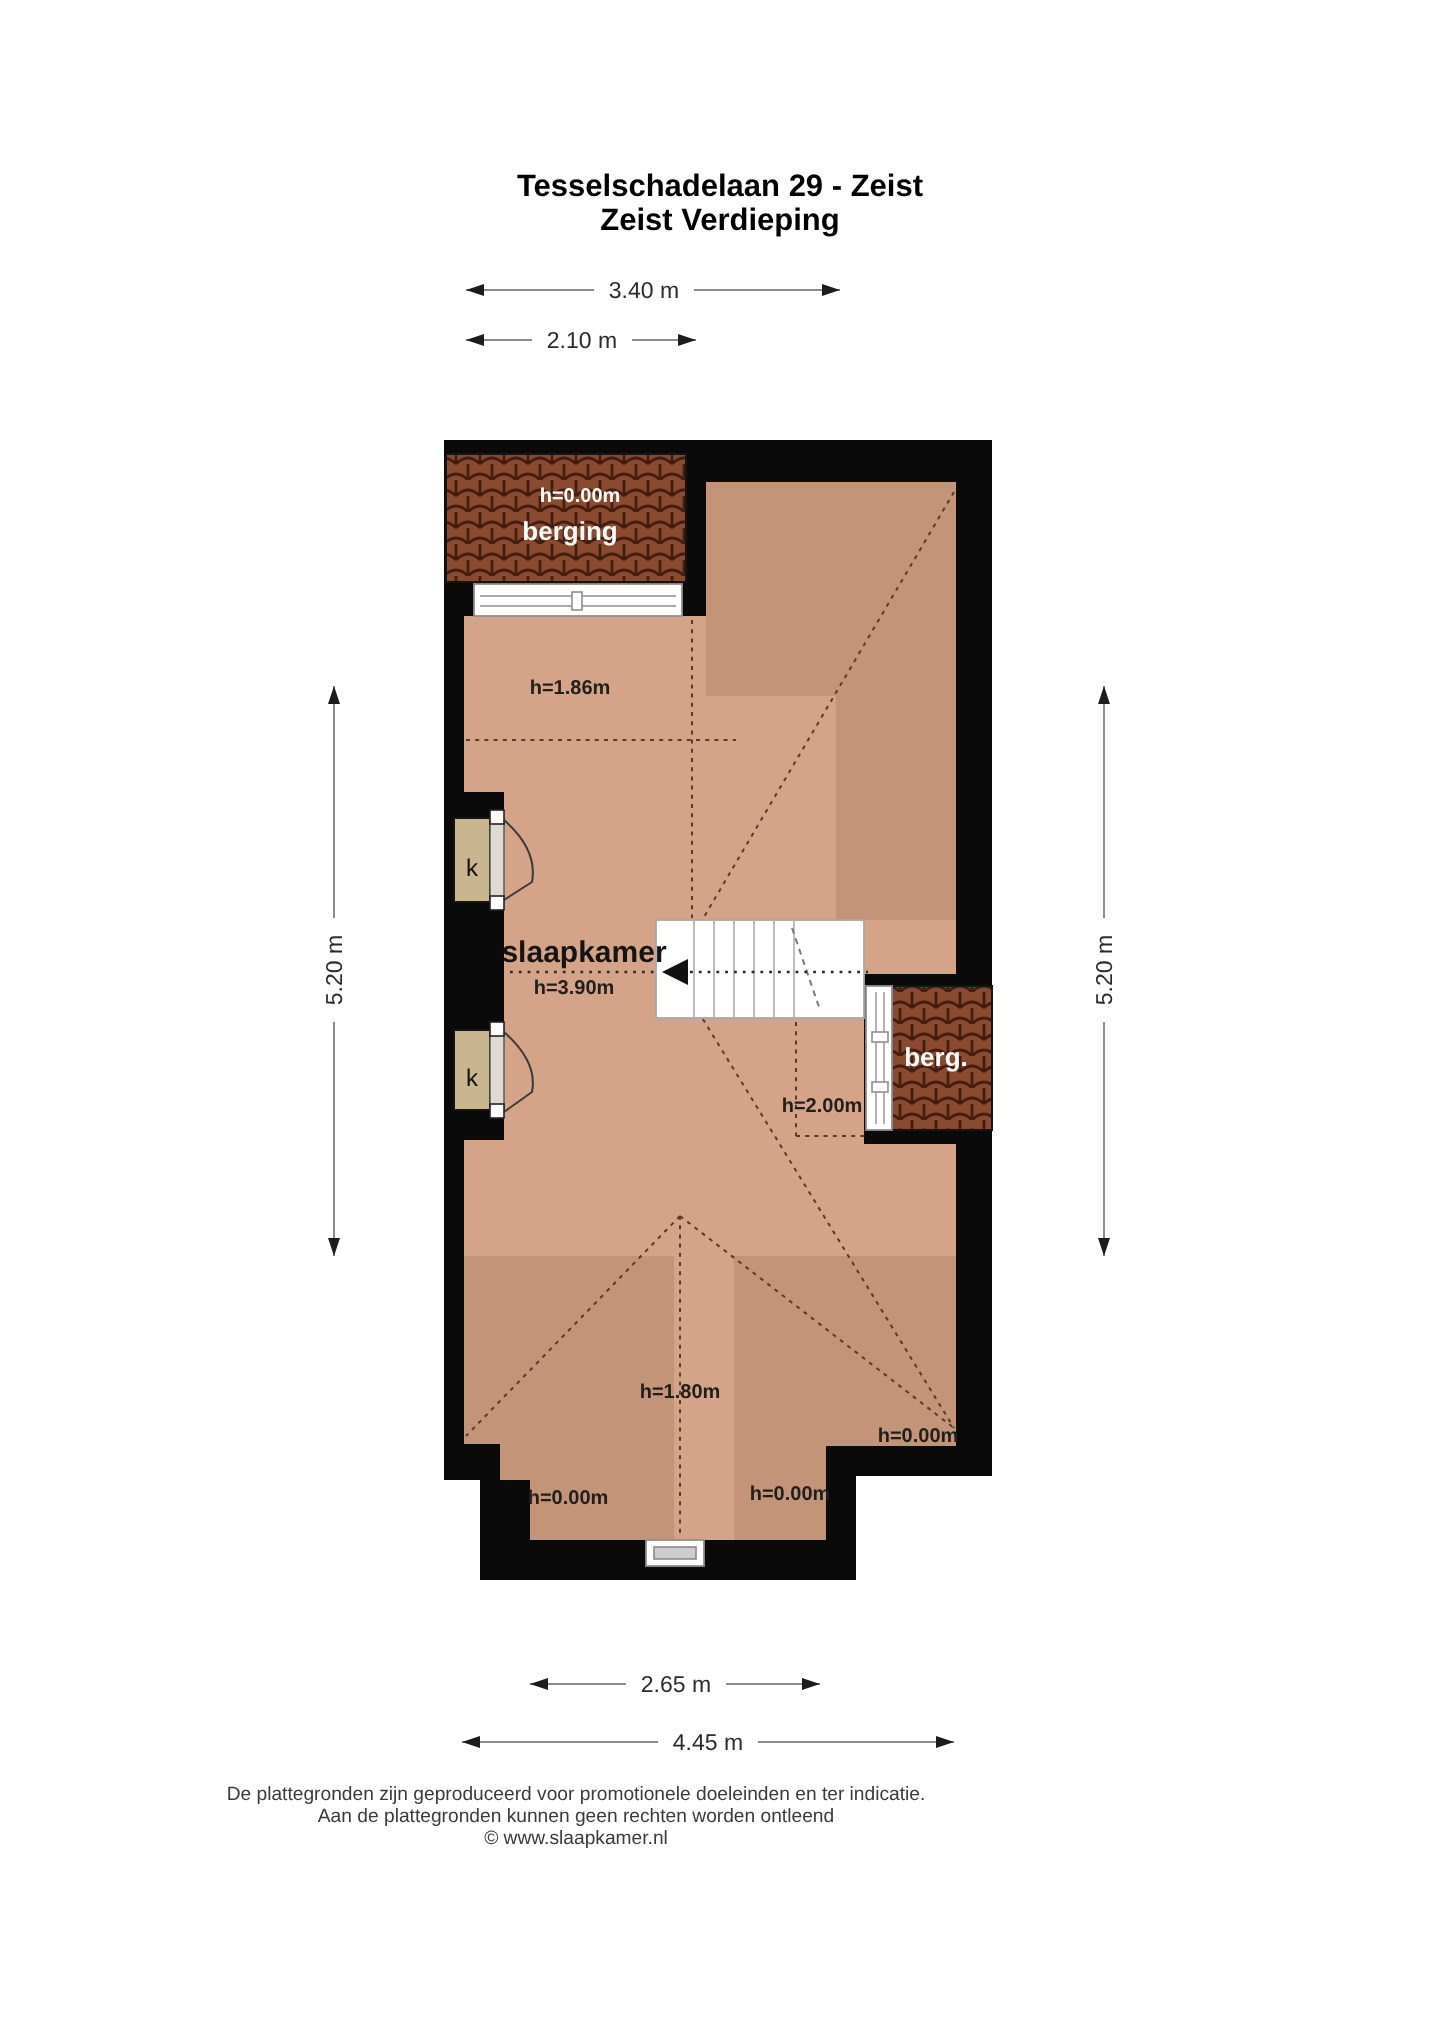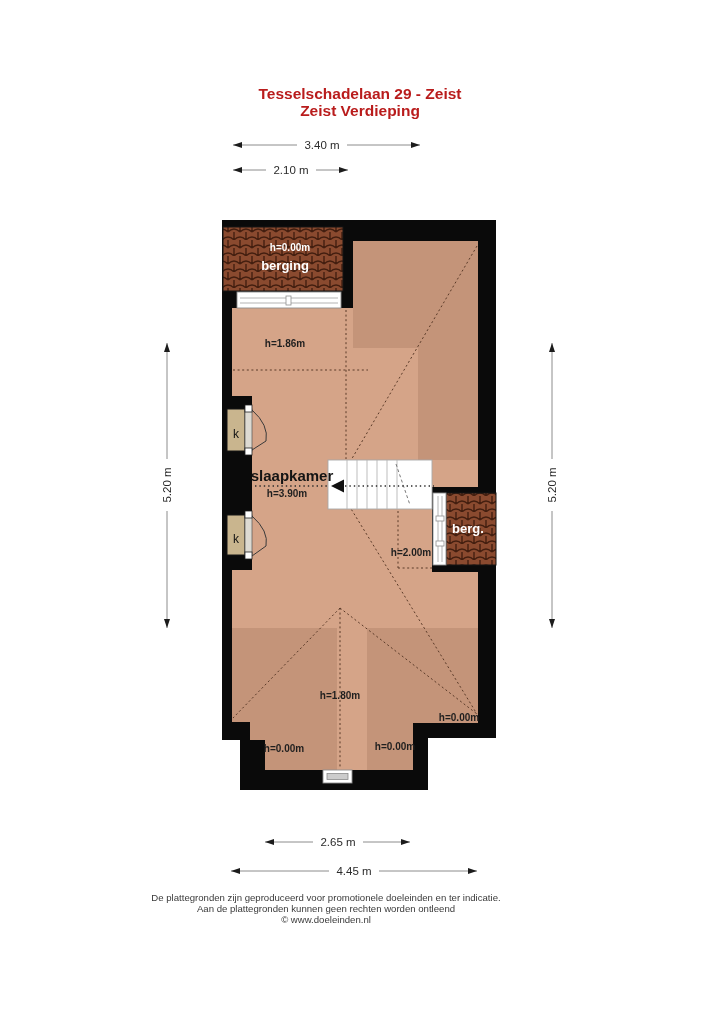--- a/index.html
+++ b/index.html
@@ -1,22 +1,22 @@
 <!DOCTYPE html>
 <html><head>
 <meta charset="utf-8">
 <style>
   html,body{margin:0;padding:0;background:#ffffff;}
   .page{position:relative;width:720px;height:1018px;background:#ffffff;overflow:hidden;
         font-family:"Liberation Sans",sans-serif;}
   .title-block{position:absolute;left:0;top:86px;width:720px;text-align:center;
-               font-weight:bold;font-size:15.5px;line-height:16.5px;color:#b91c1c;}
+               font-weight:bold;font-size:15.5px;line-height:16.5px;color:#000000;}
   .plan-svg{position:absolute;left:0;top:0;}
   .footer-block{position:absolute;left:0;top:893px;width:576px;text-align:center;
-                font-size:9.6px;line-height:10.8px;color:#3a3a3a;margin-left:38px;}
+                font-size:9.6px;line-height:10.8px;color:#3a3a3a;}
   
   .dimline{stroke:#8c8c8c;stroke-width:1;fill:none;}
   .dimarrow{fill:#1c1c1c;stroke:none;}
   .dimtxt{font-family:"Liberation Sans",sans-serif;font-size:11.5px;fill:#2b2b2b;text-anchor:middle;}
   .dash{fill:none;stroke:#5a3a28;stroke-width:1;stroke-dasharray:2 2.6;}
   .dots{fill:none;stroke:#2b2b2b;stroke-width:1.3;stroke-dasharray:1.4 3;}
   .lblh{font-family:"Liberation Sans",sans-serif;font-weight:bold;font-size:10px;fill:#1f1f1f;text-anchor:middle;}
   .lblh-w{fill:#ffffff;}
   .room{font-family:"Liberation Sans",sans-serif;font-weight:bold;font-size:13px;fill:#ffffff;text-anchor:middle;}
   .room-dark{font-family:"Liberation Sans",sans-serif;font-weight:bold;font-size:15px;fill:#141414;text-anchor:middle;}
@@ -177,16 +177,16 @@
       <text class="lblh" x="340" y="699">h=1.80m</text>
       <text class="lblh" x="284" y="752">h=0.00m</text>
       <text class="lblh" x="395" y="750">h=0.00m</text>
       <text class="lblh" x="459" y="721">h=0.00m</text>
     </g>
   </svg>
 
   <div class="footer-block">
     <div>De plattegronden zijn geproduceerd voor promotionele doeleinden en ter indicatie.</div>
     <div>Aan de plattegronden kunnen geen rechten worden ontleend</div>
-    <div>© www.doeleinden.nl</div>
+    <div>© www.slaapkamer.nl</div>
   </div>
 
 </div>
 
 </body></html>

